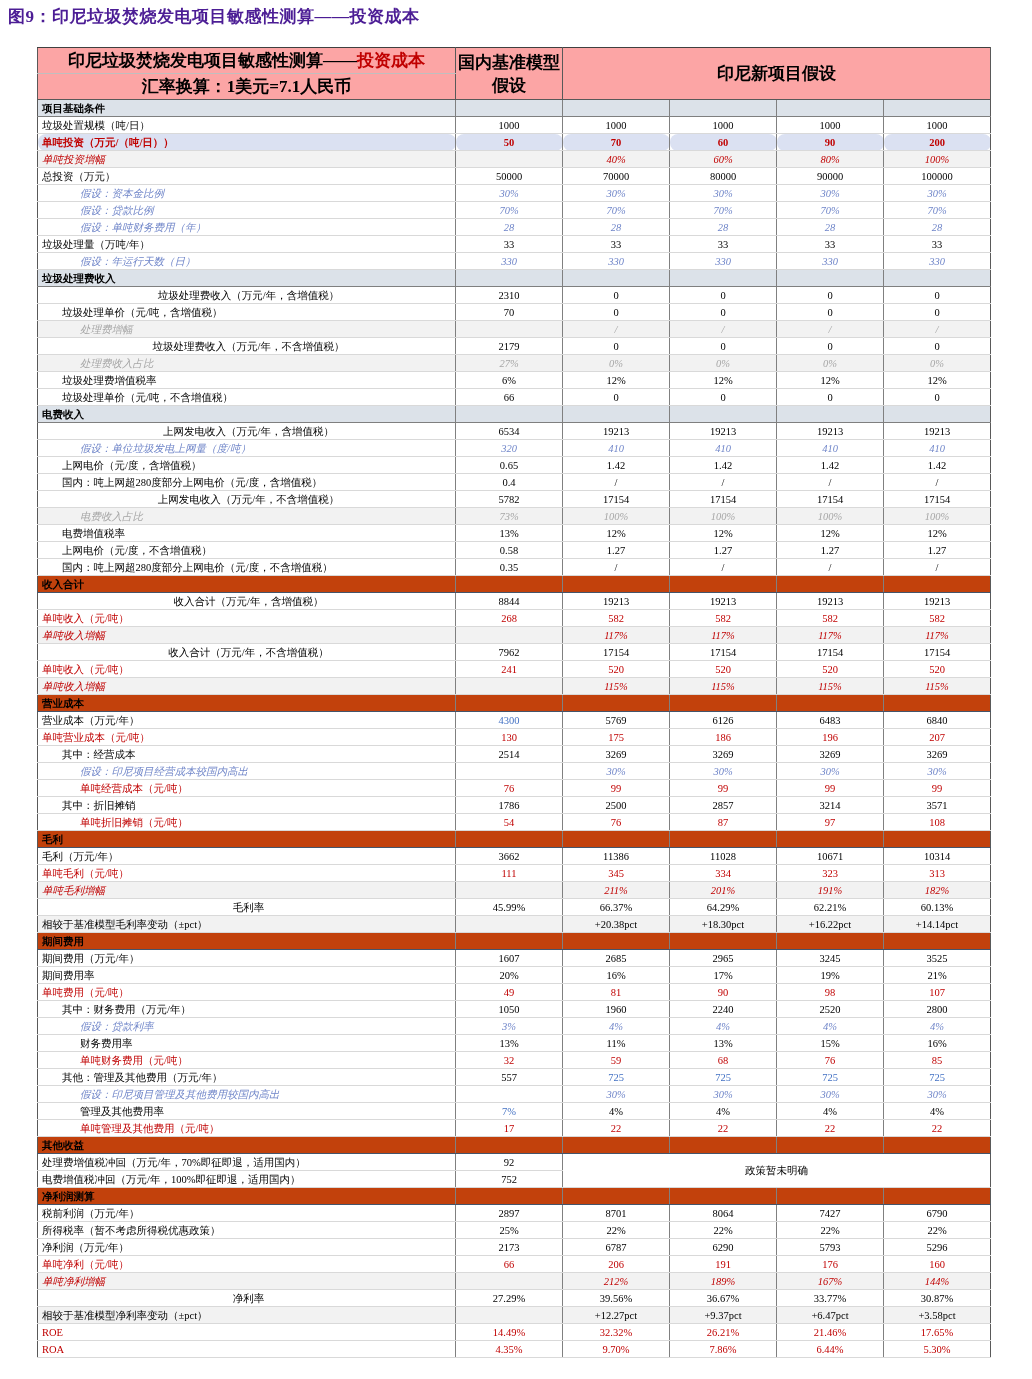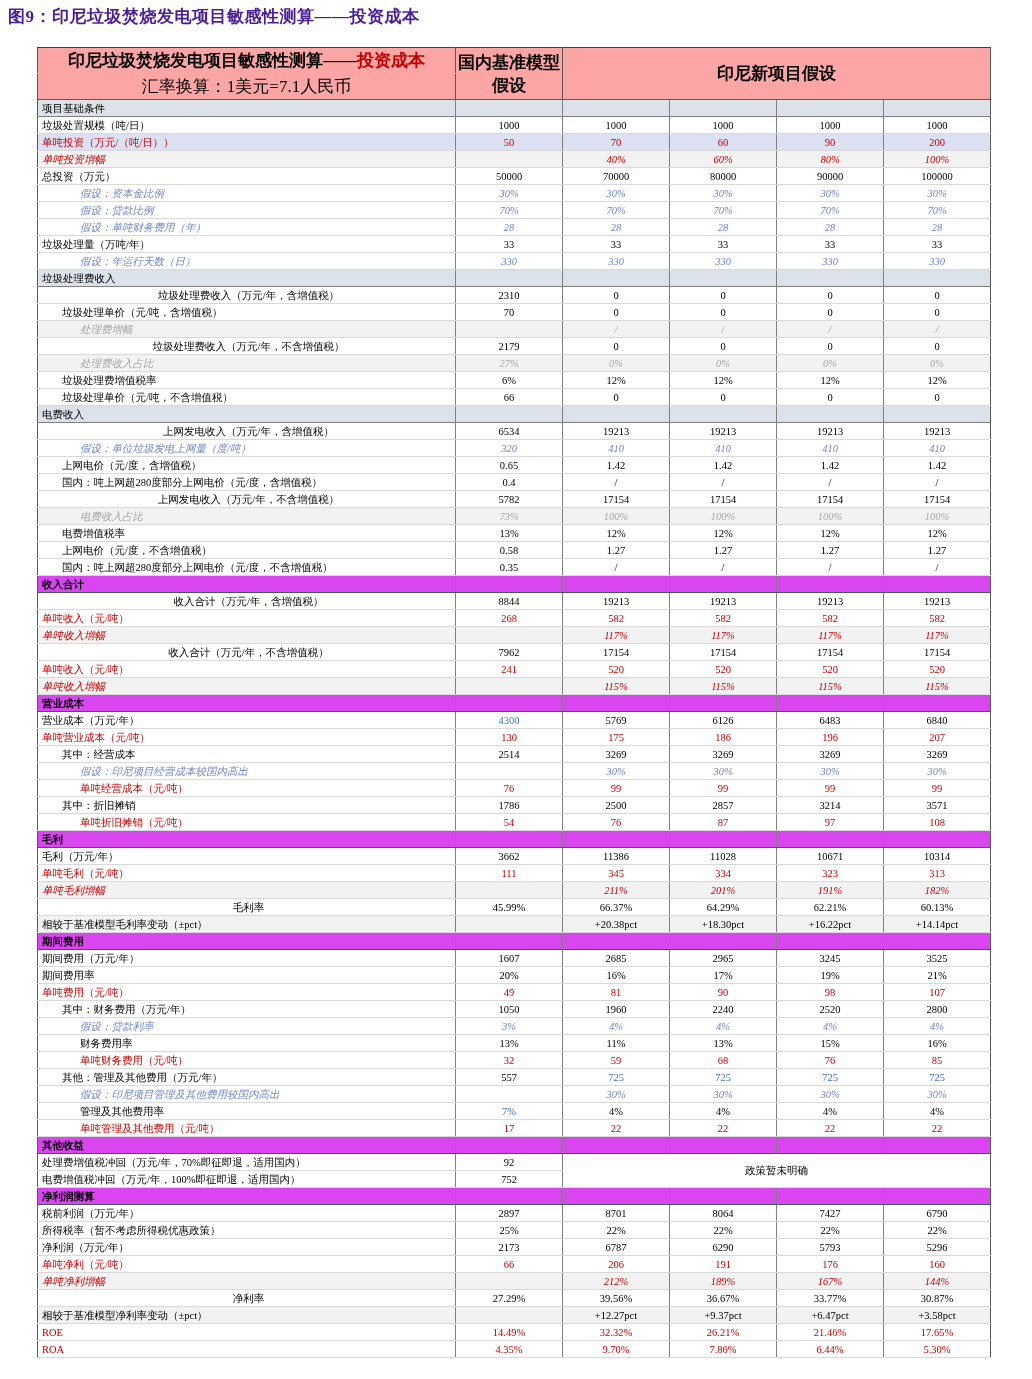--- a/index.html
+++ b/index.html
@@ -18,51 +18,51 @@
     border-collapse:collapse;table-layout:fixed;width:954px;
     font-size:10.5px;color:#000;
   }
   col.c-label{width:418px;}
   col.c-val{width:107px;}
   thead th{
     font-weight:bold;text-align:center;vertical-align:middle;
     border:1px solid #595959;background:#fca5a5;font-size:17px;
   }
   th.h-title{height:23px;border-bottom:1px solid #bfbfbf;}
-  th.h-sub{height:21px;font-weight:normal;border-top:none;}
+  th.h-sub{height:21px;font-weight:bold;border-top:none;}
   th .accent{color:#C00000;}
   thead tr th{border-top:1.5px solid #404040;}
   thead tr+tr th{border-top:none;}
   tbody td{
     height:16px;line-height:15px;padding:0;vertical-align:middle;
     border-bottom:1px solid #D9D9D9;
     border-left:1px solid #808080;border-right:1px solid #808080;
     overflow:hidden;white-space:nowrap;
   }
   tbody td.label{text-align:left;border-left:1px solid #595959;}
   tbody td.val{text-align:center;}
   tbody td:last-child{border-right:1px solid #595959;}
   .ind0{padding-left:4px;}
   .ind1{padding-left:24px;}
   .ind2{padding-left:42px;}
   tr.section-light td{
-    background:#DCE2E9;font-weight:normal;
+    background:#DCE2E9;font-weight:bold;
     border-top:1px solid #7f7f7f;border-bottom:1px solid #7f7f7f;
   }
   tr.section-dark td{
-    background:#d946ef;font-weight:bold;
+    background:#c2410c;font-weight:bold;
     border-top:1px solid #44546A;border-bottom:1px solid #44546A;
   }
   tr.bold td{font-weight:normal;text-align:center;}
   tr.red td{color:#C00000;}
   tr.red-italic td{color:#C00000;font-style:italic;}
   tr.blue-italic td{color:#7086C9;font-style:italic;}
   tr.gray-italic td{color:#A6A6A6;font-style:italic;}
   tr.shaded td{background:#F2F2F2;}
-  tr.highlight td{background:#DBE1F2;color:#C00000;font-weight:normal;}
+  tr.highlight td{background:#DBE1F2;color:#C00000;font-weight:bold;border-radius:8px;}
   td.v-blue{color:#4472C4;}
   td.merged-note{
     text-align:center;font-weight:normal;color:#000;background:#fff;
     border-left:1px solid #808080;
   }
 </style>
 </head>
 <body>
 
 <div class="figure-title">图9：印尼垃圾焚烧发电项目敏感性测算——投资成本</div>

